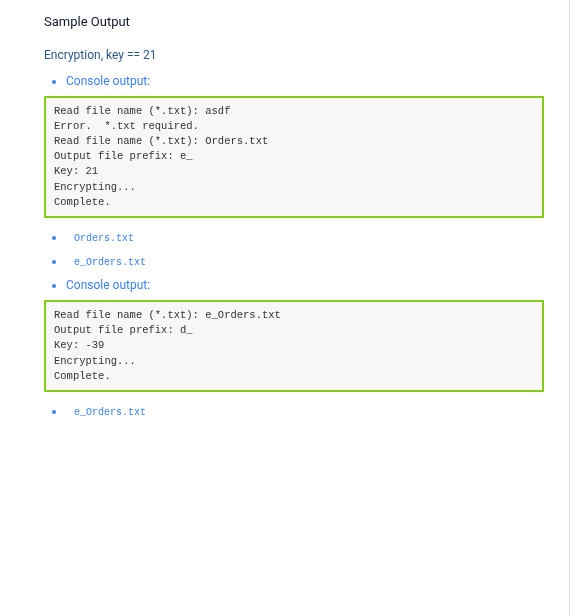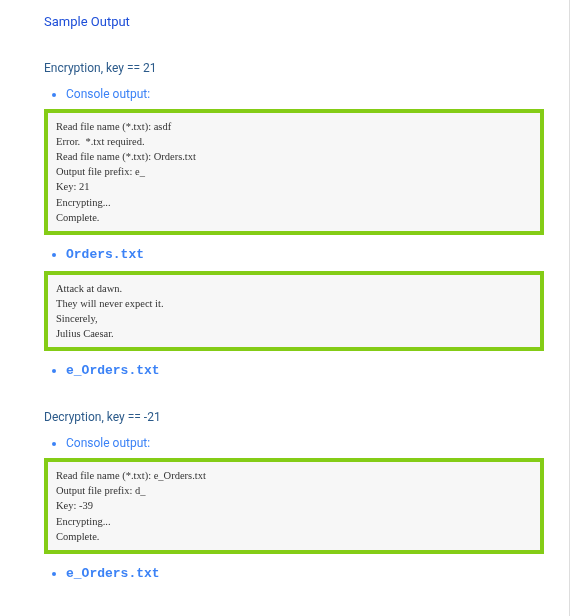--- a/index.html
+++ b/index.html
@@ -28,51 +28,52 @@
       width: 1px;
       background: #ddd;
     }
     .content-wrap {
       padding-left: 36px;
       padding-right: 36px;
     }
     .section-title {
       font-size: 13px;
       font-weight: 400;
-      color: #1d4ed8;
+      color: #0f172a;
       margin-bottom: 10px;
     }
     .subsection-title {
       font-size: 12px;
       font-weight: 400;
       color: #2b5a8a;
-      margin-top: 27px;
+      margin-top: 14px;
       margin-bottom: 8px;
     }
     ul {
       list-style: disc;
       margin-left: 22px;
       margin-bottom: 6px;
     }
     li {
       font-size: 12px;
       color: #3b82f6;
       margin-bottom: 4px;
     }
     .code-name {
       font-family: "Courier New", Courier, monospace;
-      font-weight: bold;
-      font-size: 13px;
+      font-weight: normal;
+      font-size: 10px;
+      margin-left: 8px;
     }
     .codebox {
       background: #f7f7f7;
-      border: 4px solid #84cc16;
+      border: 2px solid #84cc16;
       padding: 6px 8px;
       margin: 4px 0 10px 0;
-      font-family: Liberation Serif, serif;
+      font-family: Liberation Mono, monospace;
       font-size: 10.5px;
       line-height: 1.45;
       white-space: pre;
       color: #333;
       overflow-x: auto;
     }
   </style>
 </head>
 <body>
 
@@ -91,30 +92,25 @@
 Error.  *.txt required.
 Read file name (*.txt): Orders.txt
 Output file prefix: e_
 Key: 21
 Encrypting...
 Complete.</div>
 
     <ul>
       <li><span class="code-name">Orders.txt</span></li>
     </ul>
-    <div class="codebox">Attack at dawn.
-They will never expect it.
-Sincerely,
-Julius Caesar.</div>
 
     <ul>
       <li><span class="code-name">e_Orders.txt</span></li>
     </ul>
 
-    <h3 class="subsection-title">Decryption, key == -21</h3>
 
     <ul>
       <li>Console output:</li>
     </ul>
     <div class="codebox">Read file name (*.txt): e_Orders.txt
 Output file prefix: d_
 Key: -39
 Encrypting...
 Complete.</div>
 

